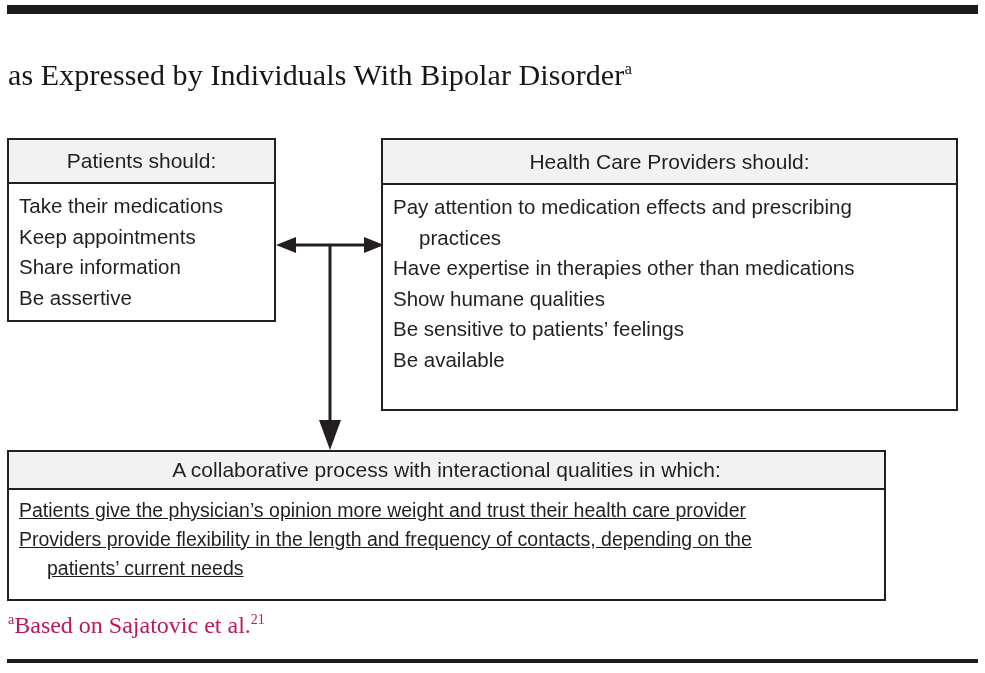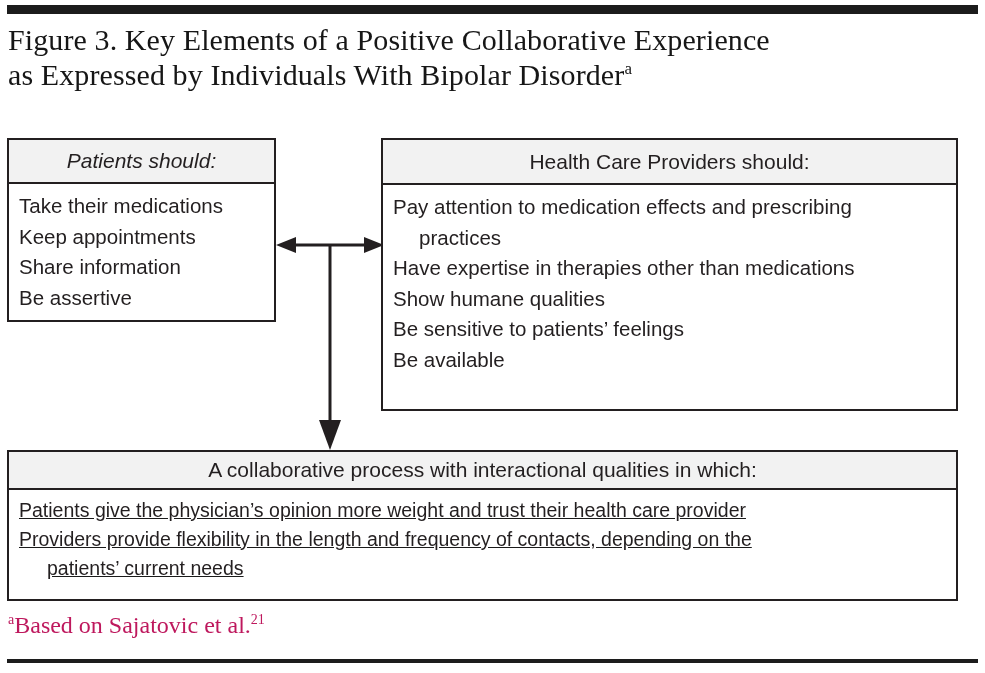--- a/index.html
+++ b/index.html
@@ -83,34 +83,34 @@
     padding-left: 26px;
   }
 
   
   #box-patients {
     left: 7px;
     top: 138px;
     width: 269px;
     height: 184px;
   }
-  #box-patients .box-header { height: 44px; font-style: italic; }
+  #box-patients .box-header { height: 44px; }
 
   #box-providers {
     left: 381px;
     top: 138px;
     width: 577px;
     height: 273px;
   }
   #box-providers .box-header { height: 45px; }
 
   #box-process {
     left: 7px;
     top: 450px;
-    width: 951px;
+    width: 879px;
     height: 151px;
   }
   #box-process .box-header { height: 38px; font-size: 21px; }
   #box-process .box-body { padding: 6px 10px 8px 10px; text-decoration: underline; }
   #box-process .line { font-size: 19.5px; line-height: 29px; }
   #box-process .line.indent { padding-left: 28px; }
 
   
   .connector-layer {
     position: absolute;
@@ -135,21 +135,21 @@
     vertical-align: super;
     line-height: 0;
   }
 </style>
 </head>
 <body>
 
 <div class="rule-top"></div>
 
 <div class="figure-title">
-  <span>Figure 3. Key Elements of a Positive Collaborative Experience</span><br>
+  <br>
   <span>as Expressed by Individuals With Bipolar Disorder</span><sup>a</sup>
 </div>
 
 <svg class="connector-layer" viewBox="0 0 985 673" width="985" height="673" aria-hidden="true">
 
   <g>
     <line x1="288" y1="245" x2="372" y2="245" stroke="#231f20" stroke-width="3"></line>
     <polygon points="276,245 296,237 296,253" fill="#231f20"></polygon>
     <polygon points="384,245 364,237 364,253" fill="#231f20"></polygon>
   </g>

